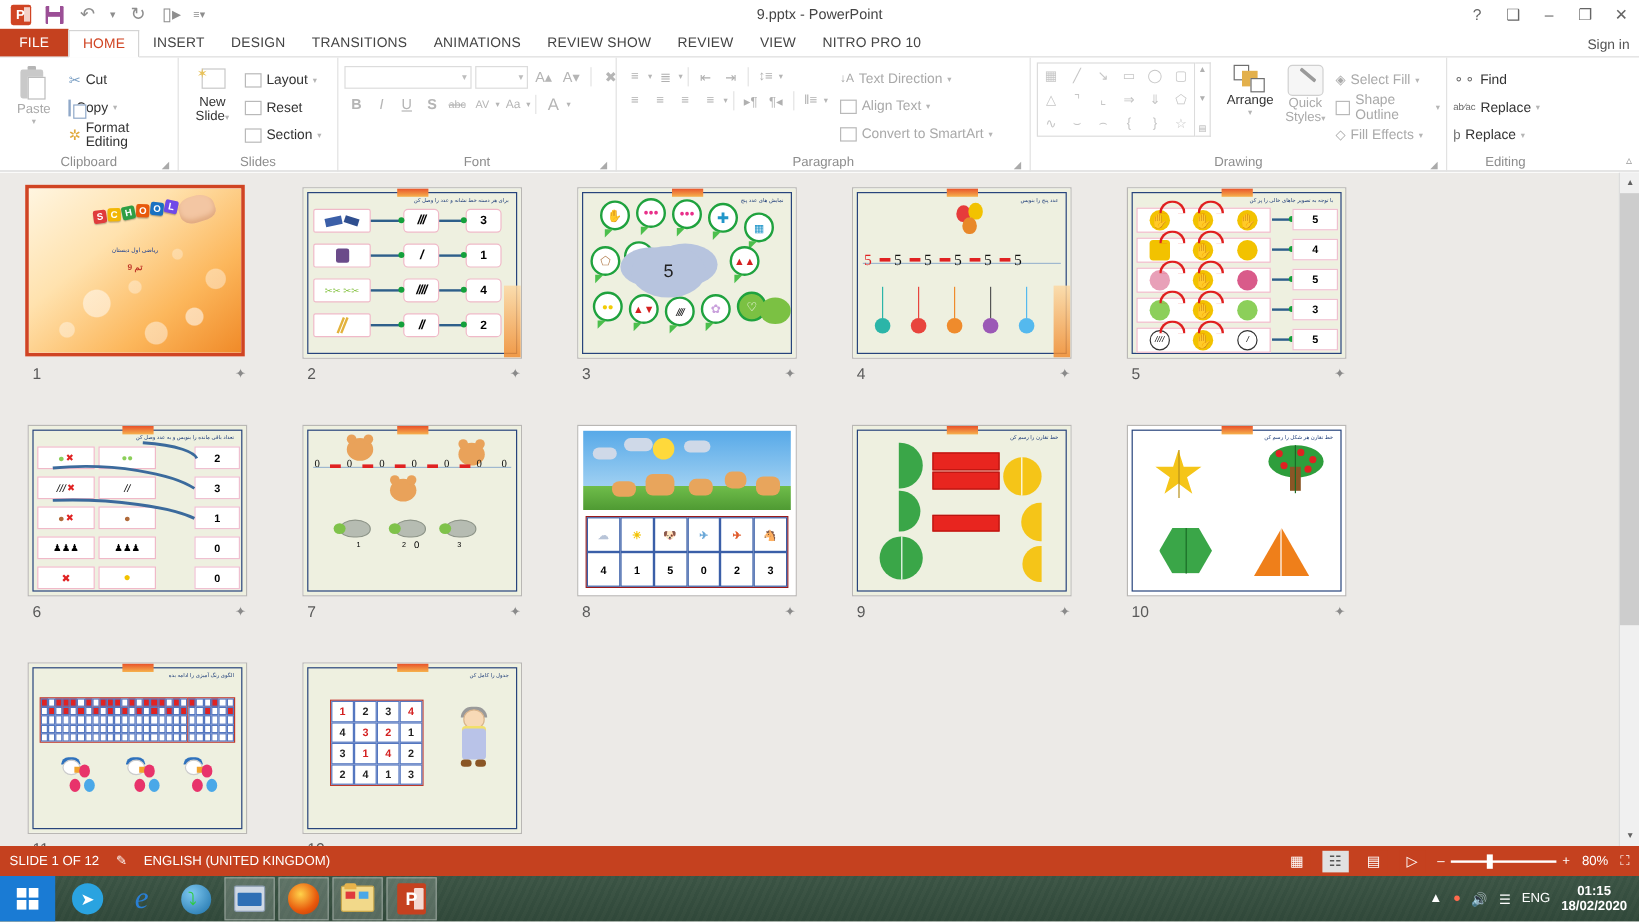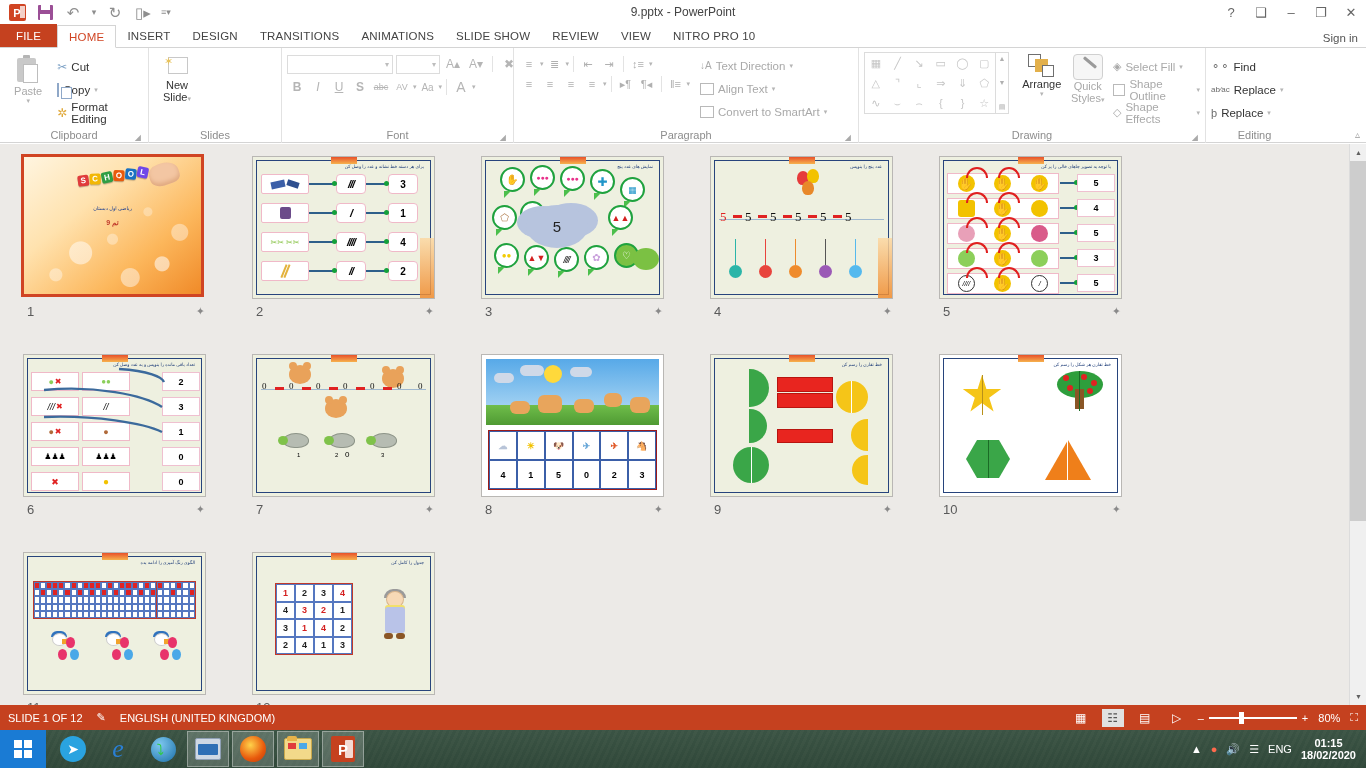--- a/index.html
+++ b/index.html
@@ -375,21 +375,21 @@
     </div>
   </div>
 
   <div class="tabstrip">
     <div class="tab file">FILE</div>
     <div class="tab active">HOME</div>
     <div class="tab">INSERT</div>
     <div class="tab">DESIGN</div>
     <div class="tab">TRANSITIONS</div>
     <div class="tab">ANIMATIONS</div>
-    <div class="tab">SLIDE SHOW</div>
+    <div class="tab">REVIEW SHOW</div>
     <div class="tab">REVIEW</div>
     <div class="tab">VIEW</div>
     <div class="tab">NITRO PRO 10</div>
     <div class="signin">Sign in</div>
   </div>
 
   <div class="ribbon">
 
     <div class="grp" style="width:148px">
       <div class="grp-body">
@@ -427,20 +427,36 @@
     <div class="grp" style="width:133px">
       <div class="grp-body">
         <div class="bigbtn" style="width:46px;color:#333">
           <div class="newslide-ico">
             <div class="sl"></div>
               <div class="star">✶</div>
           </div>
           <div class="cap">New</div>
           <div class="cap">
             <span>Slide</span><span class="caret">▾</span>
+          </div>
+        </div>
+        <div class="col" style="margin-left:4px; padding-top:2px;">
+          <div class="smallrow on">
+            <span class="mini-ico"></span>
+            <span style="color:#333">Layout</span>
+            <span class="caret">▾</span>
+          </div>
+          <div class="smallrow on">
+            <span class="mini-ico"></span>
+            <span style="color:#333">Reset</span>
+          </div>
+          <div class="smallrow on">
+            <span class="mini-ico"></span>
+            <span style="color:#333">Section</span>
+            <span class="caret">▾</span>
           </div>
         </div>
       </div>
       <div class="grp-label">Slides</div>
     </div>
 
     <div class="grp" style="width:232px">
       <div class="grp-body" style="flex-direction:column; gap:3px; padding-top:4px;">
         <div style="display:flex; align-items:center; gap:3px;">
           <div class="fontbox fname" title="">▾</div>
@@ -575,21 +591,21 @@
             <span>Select Fill</span>
             <span class="caret">▾</span>
           </div>
           <div class="smallrow">
             <span class="mini-ico"></span>
             <span>Shape Outline</span>
             <span class="caret">▾</span>
           </div>
           <div class="smallrow">
             <span style="font-size:11px">◇</span>
-            <span>Shape Effects</span>
+            <span>Fill Effects</span>
             <span class="caret">▾</span>
           </div>
         </div>
       </div>
       <div class="grp-label">
         <span>Drawing</span>
         <span class="dlg">◢</span>
       </div>
     </div>
 

